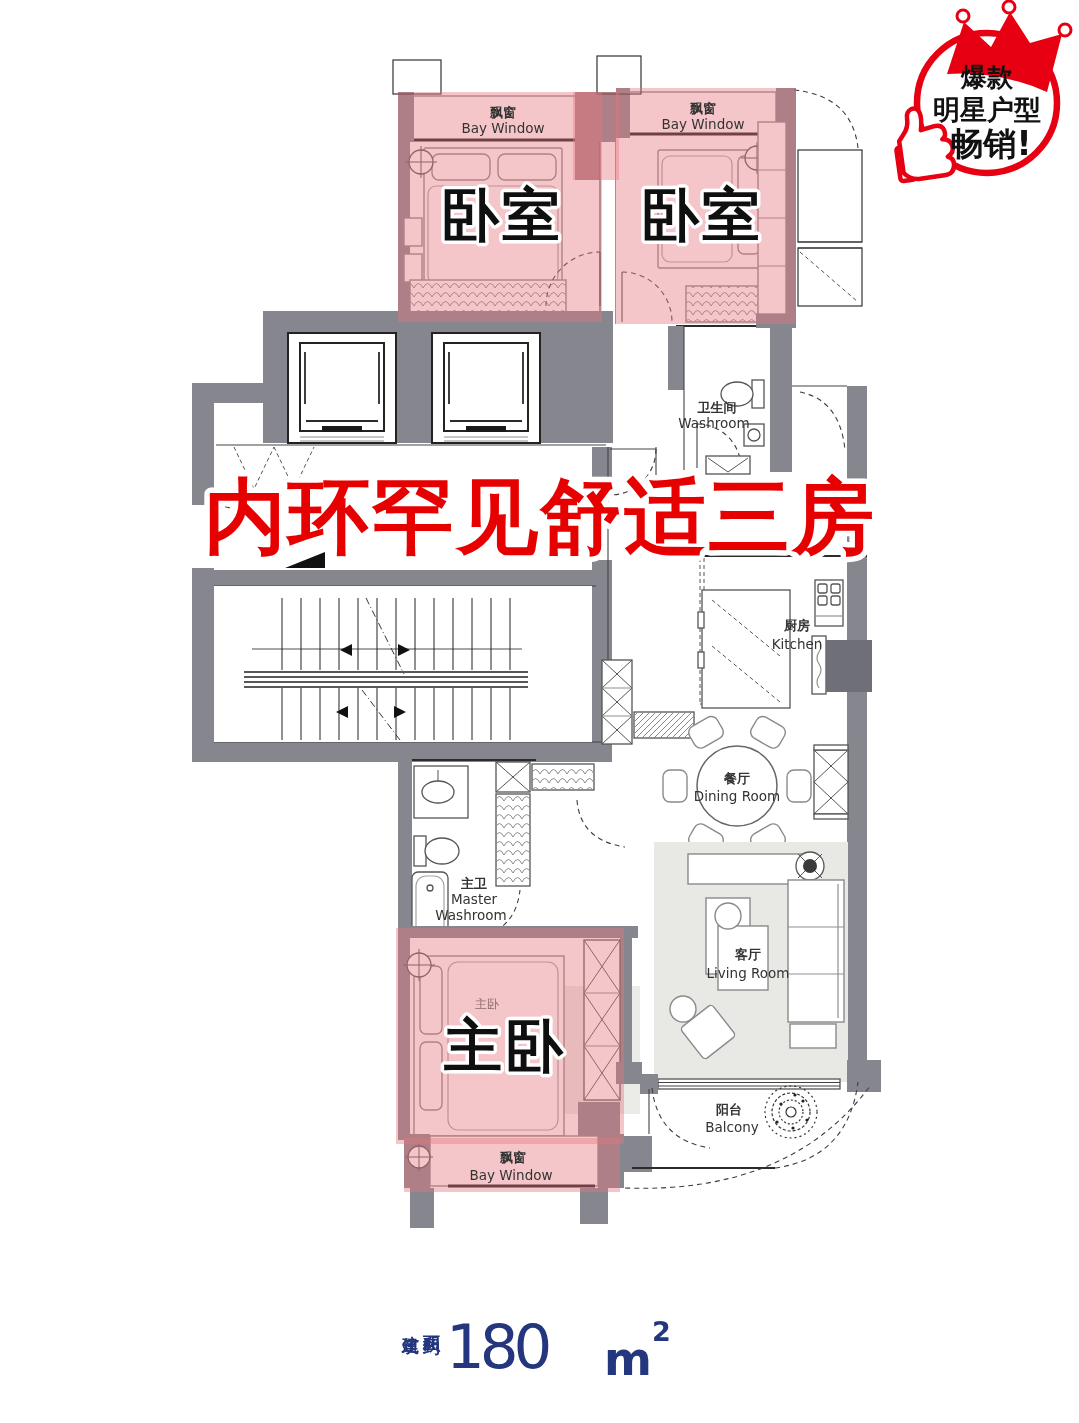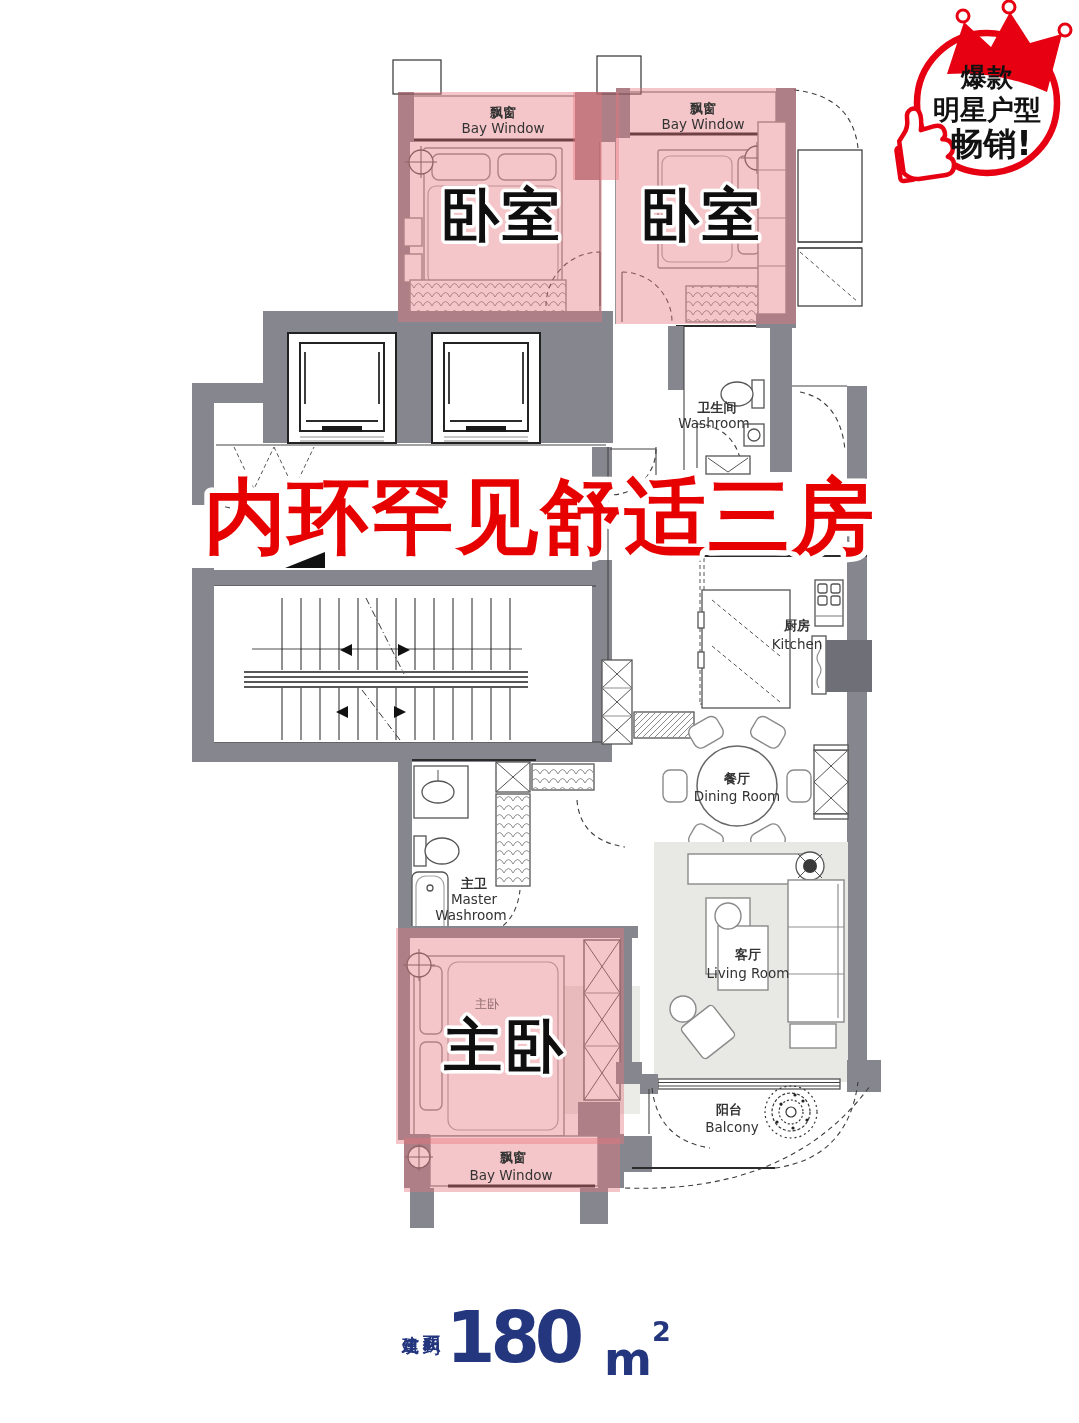--- a/index.html
+++ b/index.html
@@ -37,21 +37,21 @@
   .badge-red{fill:var(--c-badge-red);}
   .badge-tip{fill:#fff;stroke:var(--c-badge-red);stroke-width:3;}
   .thumb{fill:#fff;stroke:var(--c-badge-red);stroke-width:4.5;stroke-linejoin:round;}
   .bt1{font-size:26px;font-weight:900;fill:#111;text-anchor:middle;}
   .bt2{font-size:27px;font-weight:900;fill:#111;text-anchor:middle;}
   .bt3{font-size:33px;font-weight:900;fill:#111;text-anchor:middle;}
   
   .area-row{position:absolute;left:398px;top:1292px;width:330px;height:120px;color:var(--c-area-navy);}
   .area-prefix{position:absolute;left:4px;top:30px;display:flex;gap:3px;font-weight:600;}
   .vcol{writing-mode:vertical-lr;text-orientation:upright;font-size:17px;line-height:1.06;letter-spacing:1px;}
-  .area-value{position:absolute;left:48px;top:3px;font-size:71px;font-weight:700;letter-spacing:-5px;line-height:86px;}
+  .area-value{position:absolute;left:48px;top:12px;font-size:61px;font-weight:400;letter-spacing:-5px;line-height:86px;}
   .area-unit-m{position:absolute;left:206px;top:40px;font-size:46px;font-weight:600;}
   .area-unit-sup{position:absolute;left:254px;top:24px;font-size:27px;font-weight:600;}
 </style>
 </head>
 <body>
 
 
 
 <svg width="1079" height="1423" viewBox="0 0 1079 1423" xmlns="http://www.w3.org/2000/svg">
   <defs>

